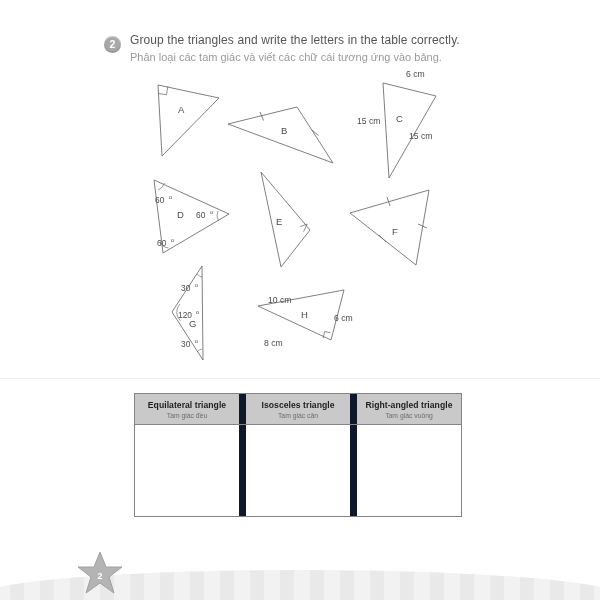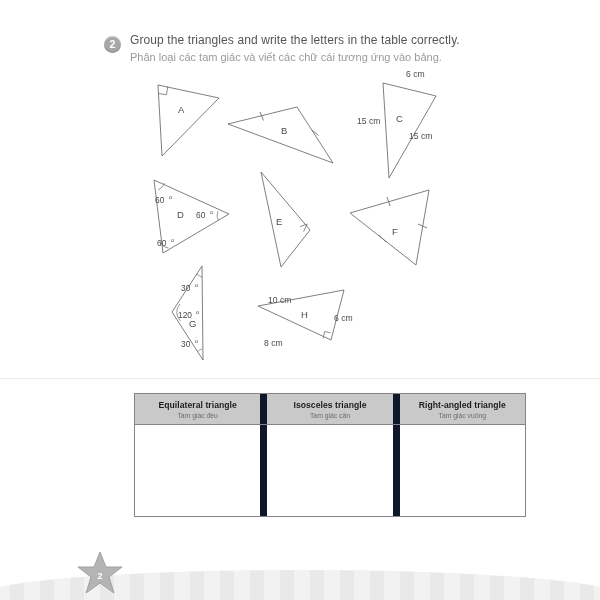--- a/index.html
+++ b/index.html
@@ -116,21 +116,21 @@
     width: 600px;
     height: 1px;
     background: #ededed;
   }
 
   
   #answer-table {
     position: absolute;
     left: 134px;
     top: 393px;
-    width: 392px;
+    width: 328px;
     height: 124px;
     border: 1px solid #848486;
     border-collapse: collapse;
     box-sizing: border-box;
     display: flex;
     flex-direction: column;
     background: #ffffff;
   }
   #table-head {
     display: flex;

